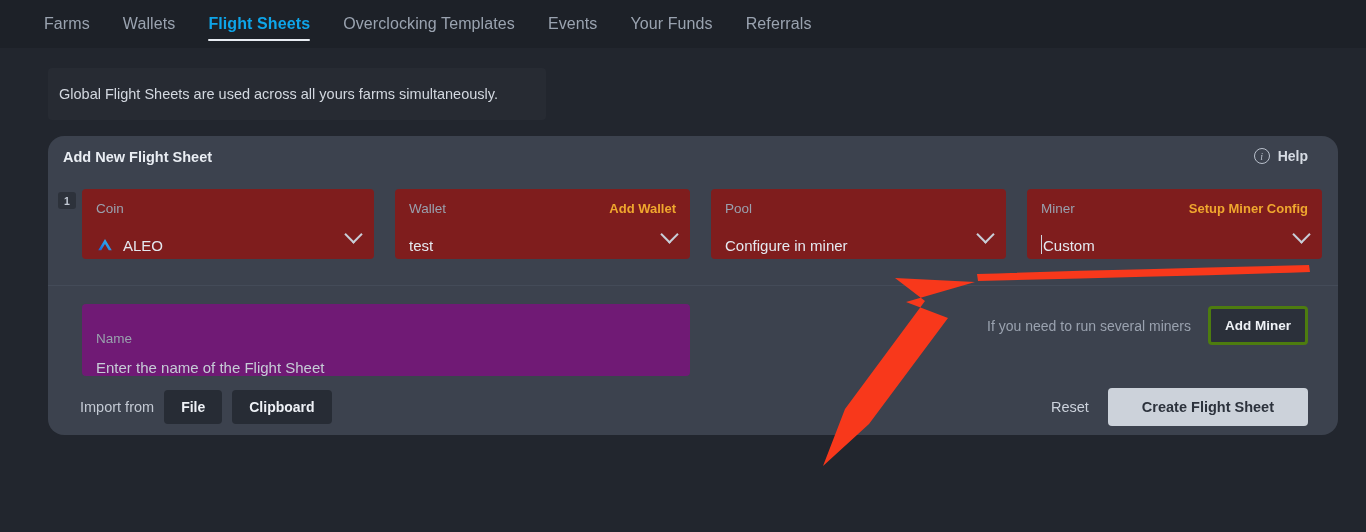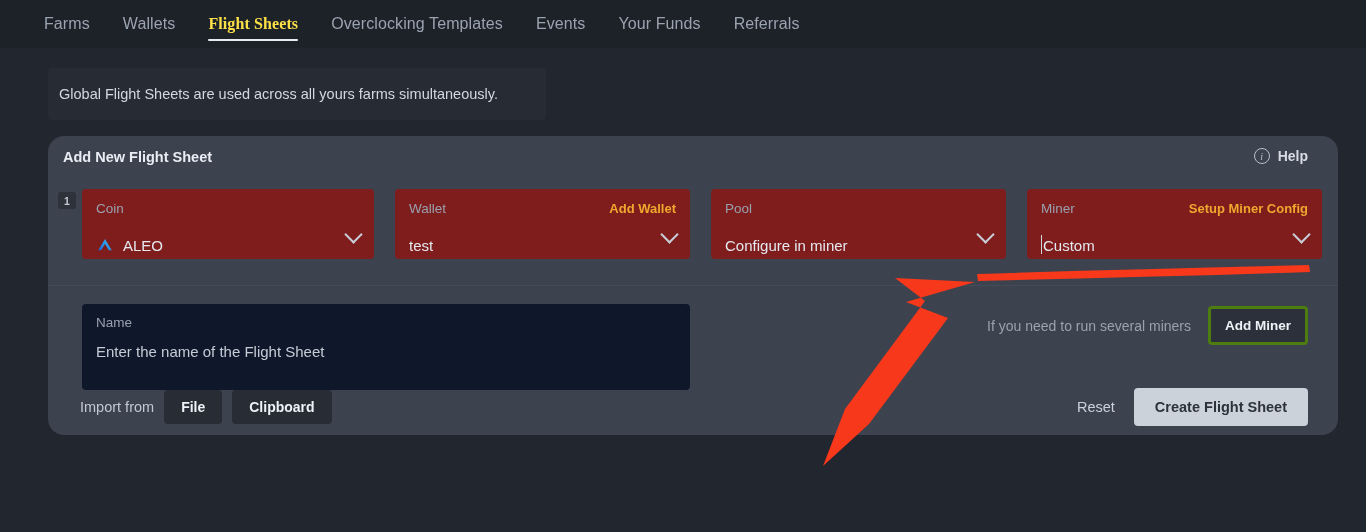--- a/index.html
+++ b/index.html
@@ -18,21 +18,21 @@
   .nav {
     position: absolute; left: 44px; top: 0; height: 48px;
     display: flex; align-items: center; gap: 33px;
   }
   .nav-item {
     position: relative; height: 48px;
     display: flex; align-items: center;
     font-size: 16px; color: #9aa3b0; letter-spacing: .1px;
     cursor: pointer; white-space: nowrap;
   }
-  .nav-item.active { color: #fde047; font-weight: 700; font-family: Liberation Serif, serif; }
+  .nav-item.active { color: #0ea5e9; font-weight: 700; }
   .nav-item.active::after {
     content: ""; position: absolute; left: 0; right: 0; bottom: 7px;
     height: 2px; background: #e8ecf2; border-radius: 1px;
   }
 
   
   .banner {
     position: absolute; left: 48px; top: 68px;
     width: 498px; height: 52px;
     background: #272b33; border-radius: 4px;
@@ -116,23 +116,23 @@
 
   
   .divider {
     position: absolute; left: 0; top: 149px; width: 100%;
     height: 1px; background: #444b58;
   }
 
   
   .namefield {
     position: absolute; left: 34px; top: 168px;
-    width: 608px; height: 86px;
-    background: #0f172a; border-radius: 4px;
-    padding: 11px 14px 0 14px; cursor: text;
+    width: 608px; height: 72px;
+    background: #701a75; border-radius: 4px;
+    padding: 27px 14px 0 14px; cursor: text;
   }
   .name-label { font-size: 13.5px; color: #99a1ae; }
   .name-value { font-size: 15px; color: #c6ccd6; margin-top: 13px; }
 
   
   .addminer-row {
     position: absolute; right: 30px; top: 170px;
     display: flex; align-items: center; gap: 17px;
   }
   .hint { font-size: 14px; color: #9aa2af; }
@@ -153,21 +153,21 @@
     background: #272c35; color: #eef1f6; border: none; border-radius: 4px;
     font-size: 14px; font-weight: 700; padding: 9px 17px; cursor: pointer;
   }
   .actions-row {
     position: absolute; right: 30px; top: 252px;
     display: flex; align-items: center; gap: 19px;
   }
   .reset { font-size: 14.5px; color: #ccd2dc; cursor: pointer; }
   .btn-primary {
     background: #ccd2da; color: #2c323c; border: none; border-radius: 4px;
-    font-size: 14.5px; font-weight: 700; padding: 11px 21px; cursor: pointer;
+    font-size: 14.5px; font-weight: 700; padding: 11px 34px; cursor: pointer;
   }
 
   
   .anno {
     position: absolute; left: 0; top: 0;
     width: 1366px; height: 532px; pointer-events: none;
   }
 </style>
 </head>
 <body>

